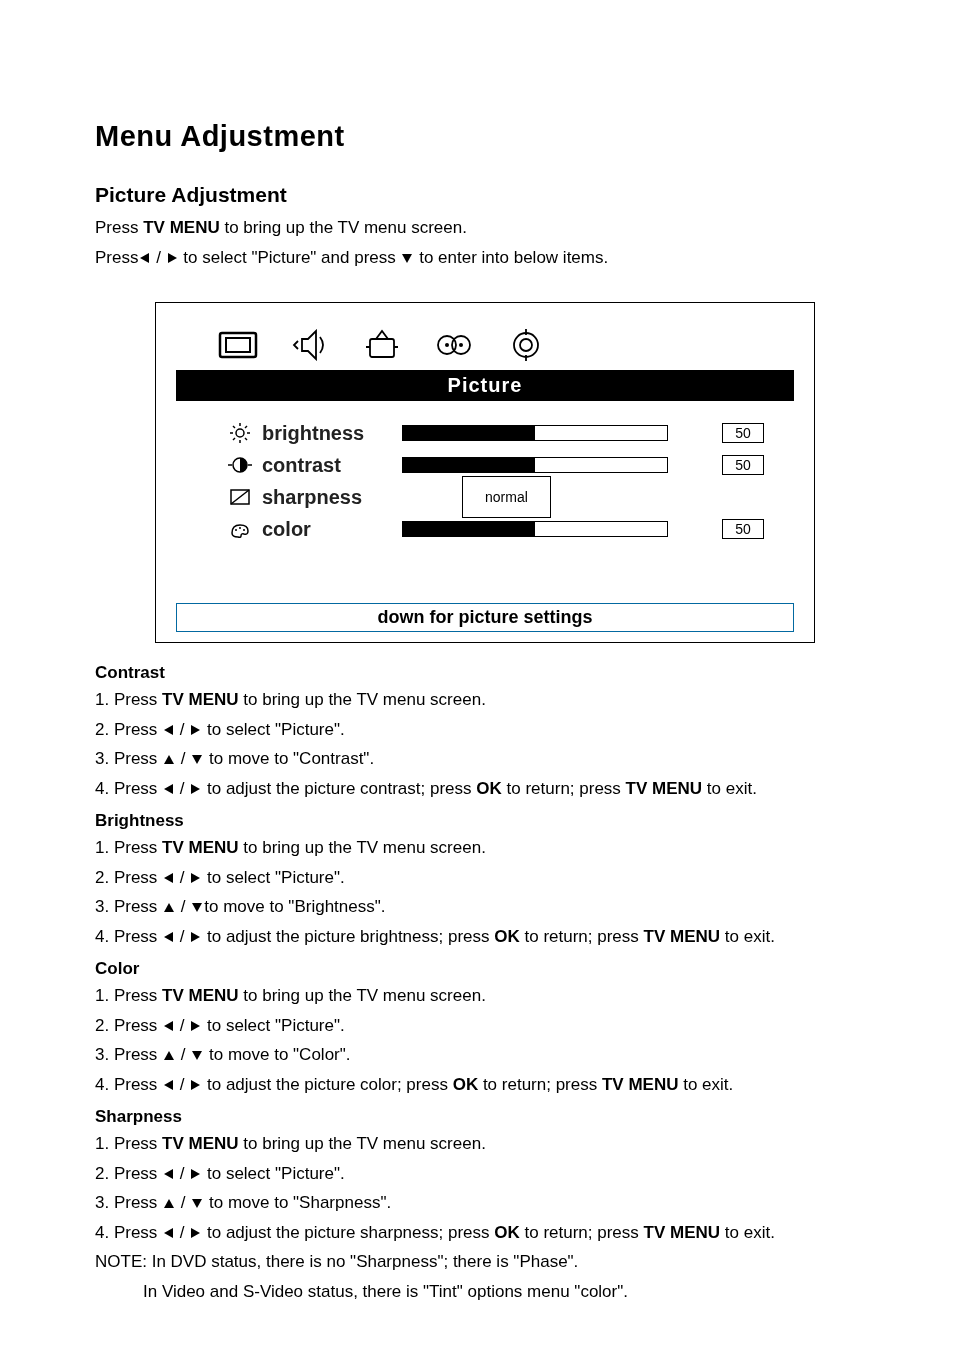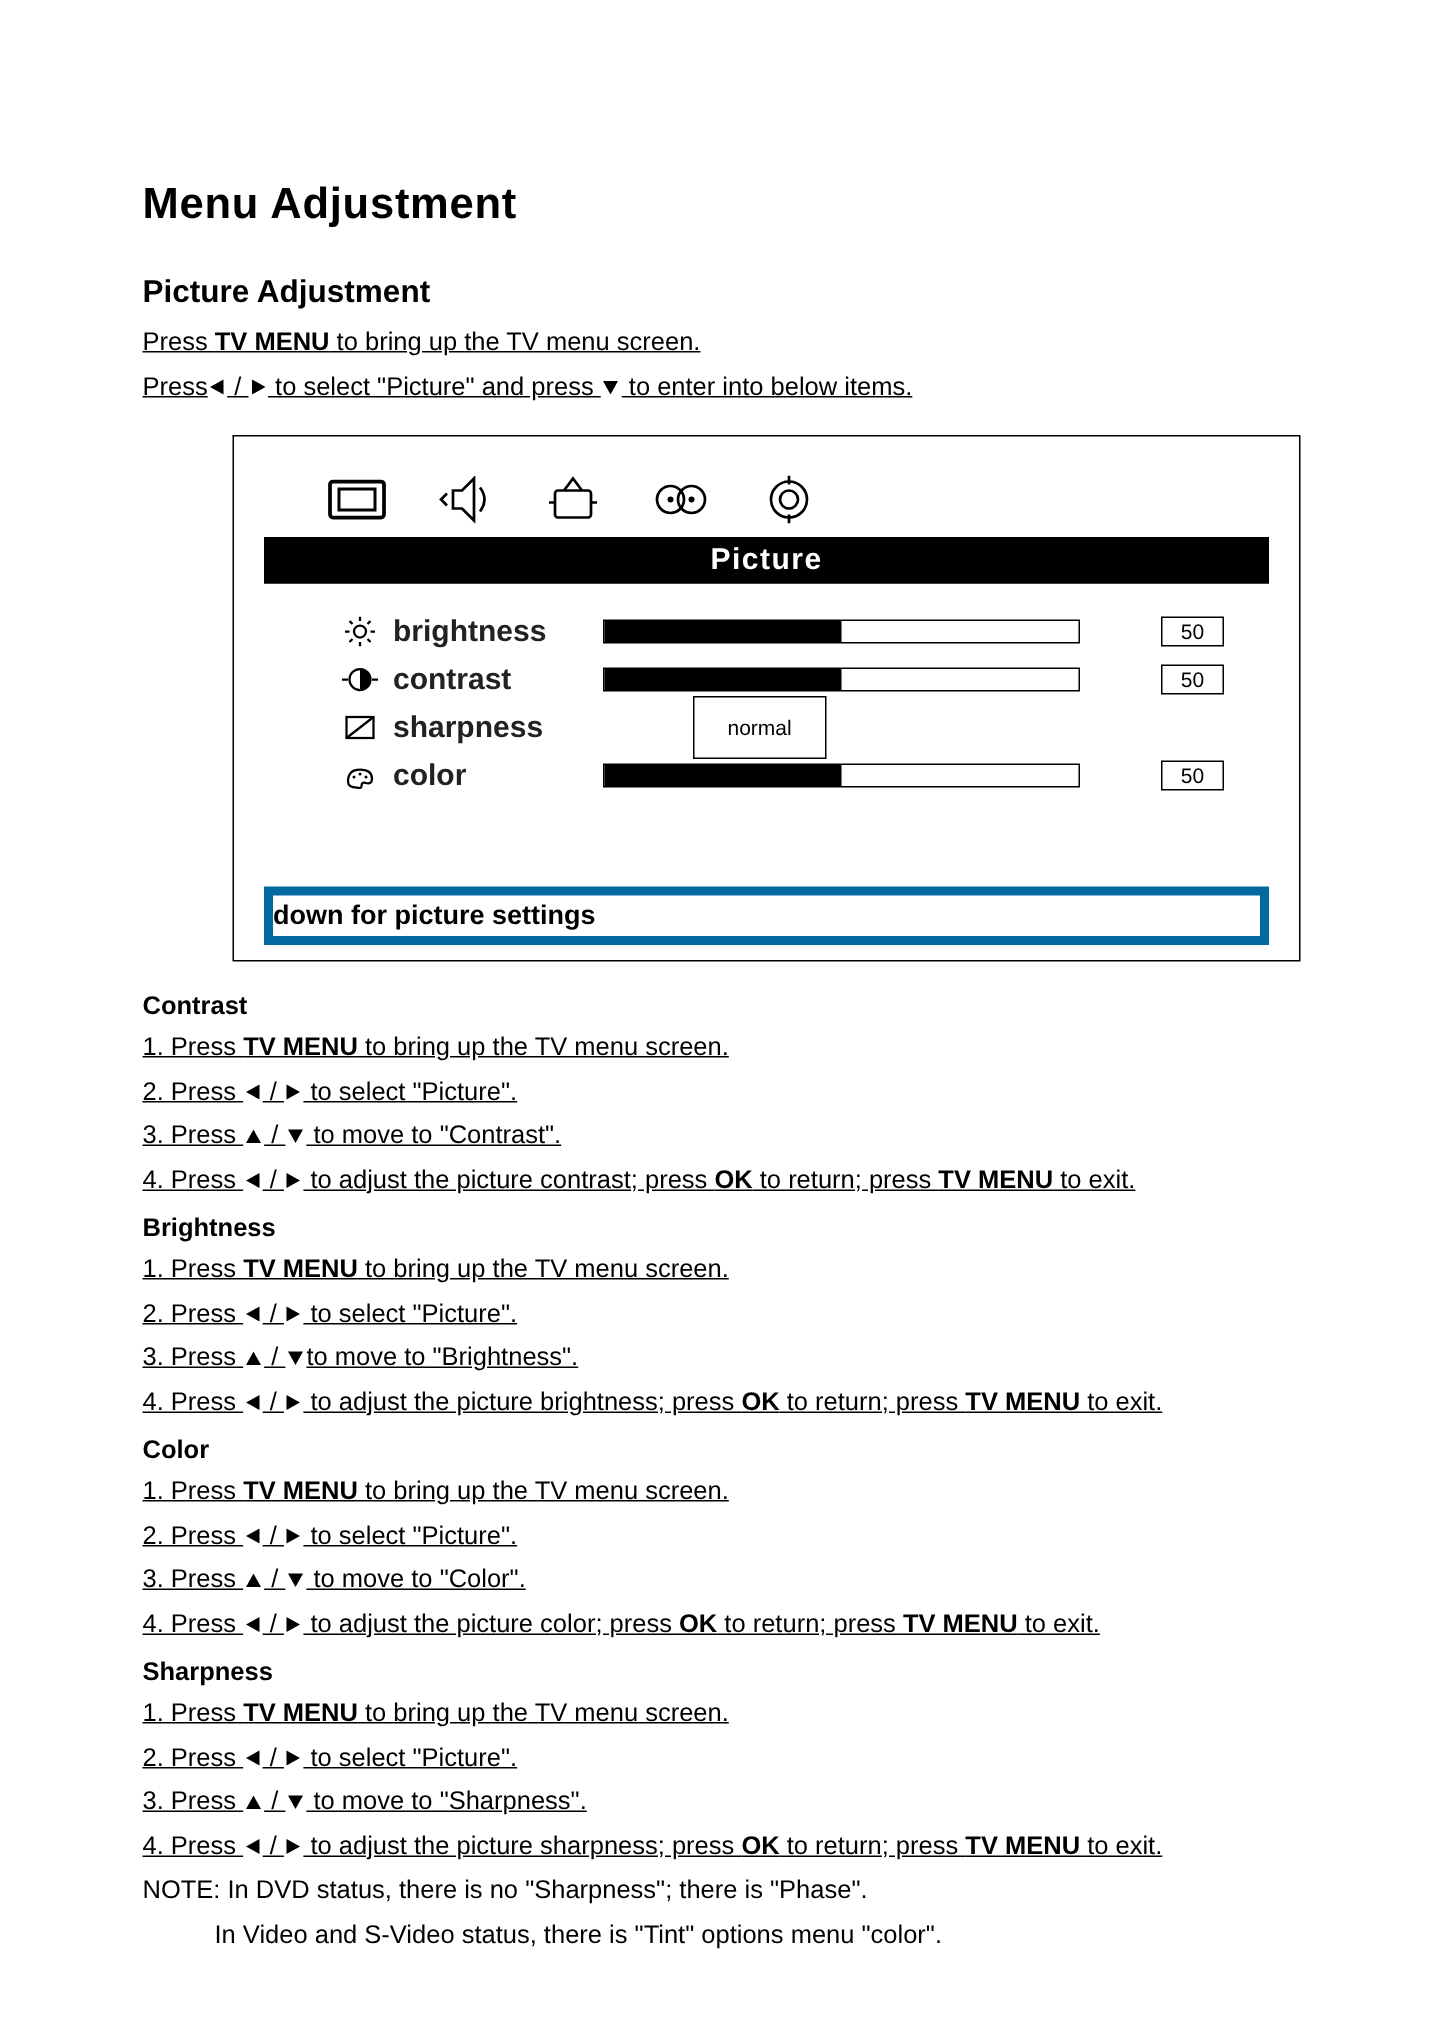--- a/index.html
+++ b/index.html
@@ -23,38 +23,37 @@
   h2.sub-title {
     font-family: Arial, Helvetica, sans-serif;
     font-weight: bold;
     font-size: 21px;
     margin: 0 0 8px 0;
   }
   .para {
     font-size: 17px;
     margin: 4px 0;
     line-height: 1.5;
-    text-decoration: underline;
   }
   .bold { font-weight: bold; }
   .arrow {
     display: inline-block;
     width: 0; height: 0;
     vertical-align: middle;
     margin: 0 2px;
   }
   .arrow.left  { border-top: 5px solid transparent; border-bottom: 5px solid transparent; border-right: 9px solid #000; }
   .arrow.right { border-top: 5px solid transparent; border-bottom: 5px solid transparent; border-left: 9px solid #000; }
   .arrow.up    { border-left: 5px solid transparent; border-right: 5px solid transparent; border-bottom: 9px solid #000; }
   .arrow.down  { border-left: 5px solid transparent; border-right: 5px solid transparent; border-top: 9px solid #000; }
 
   
   .osd-wrapper {
-    margin: 20px auto 20px 60px;
-    width: 712px;
+    margin: 32px auto 20px 60px;
+    width: 660px;
   }
   .osd {
     border: 1px solid #000;
     padding: 25px 20px 10px 20px;
   }
   .tab-row {
     display: flex;
     gap: 28px;
     align-items: center;
     margin: 0 0 8px 40px;
@@ -124,22 +123,22 @@
     padding: 1px 0;
     margin-left: 30px;
   }
   .select-box {
     border: 1px solid #000;
     padding: 12px 22px;
     font-size: 14px;
     margin-left: 60px;
   }
   .footer-bar {
-    border: 6px solid #0369a1;
-    text-align: left;
+    border: 1px solid #0369a1;
+    text-align: center;
     font-weight: bold;
     font-size: 18px;
     padding: 3px 0;
     margin-top: 60px;
   }
 
   .section-h {
     font-weight: bold;
     font-size: 17px;
     margin-top: 10px;

